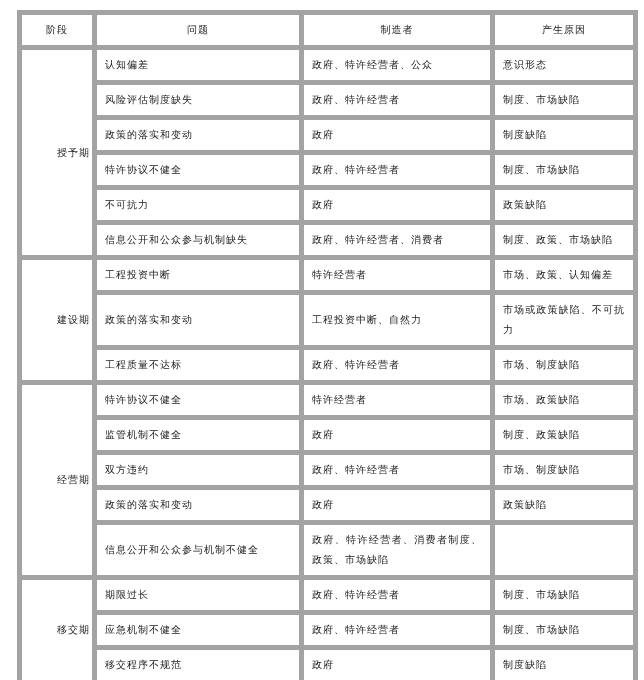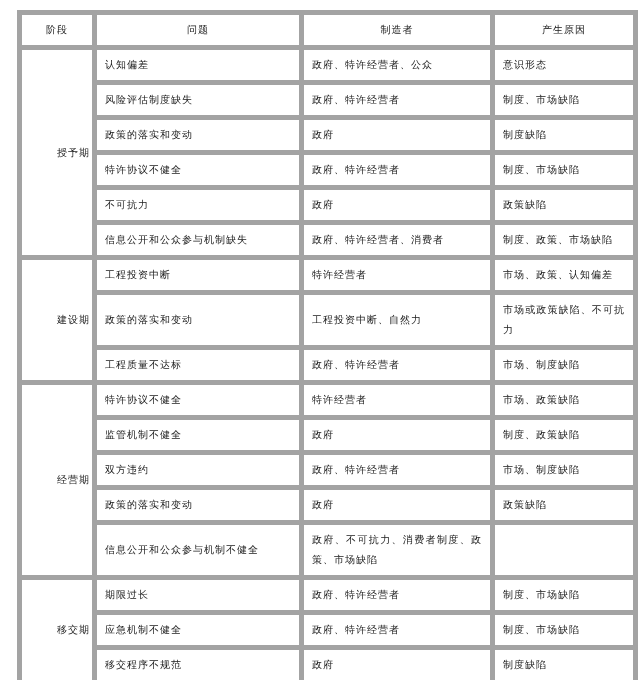--- a/index.html
+++ b/index.html
@@ -137,21 +137,21 @@
           <td class="maker">政府、特许经营者</td>
           <td class="cause">市场、制度缺陷</td>
         </tr>
         <tr>
           <td class="problem">政策的落实和变动</td>
           <td class="maker">政府</td>
           <td class="cause">政策缺陷</td>
         </tr>
         <tr>
           <td class="problem">信息公开和公众参与机制不健全</td>
-          <td class="maker">政府、不可抗力、消费者制度、政策、市场缺陷</td>
+          <td class="maker">政府、特许经营者、消费者制度、政策、市场缺陷</td>
           <td class="cause"></td>
         </tr>
         <tr>
           <td class="stage" rowspan="3">移交期</td>
           <td class="problem">期限过长</td>
           <td class="maker">政府、特许经营者</td>
           <td class="cause">制度、市场缺陷</td>
         </tr>
         <tr>
           <td class="problem">应急机制不健全</td>

